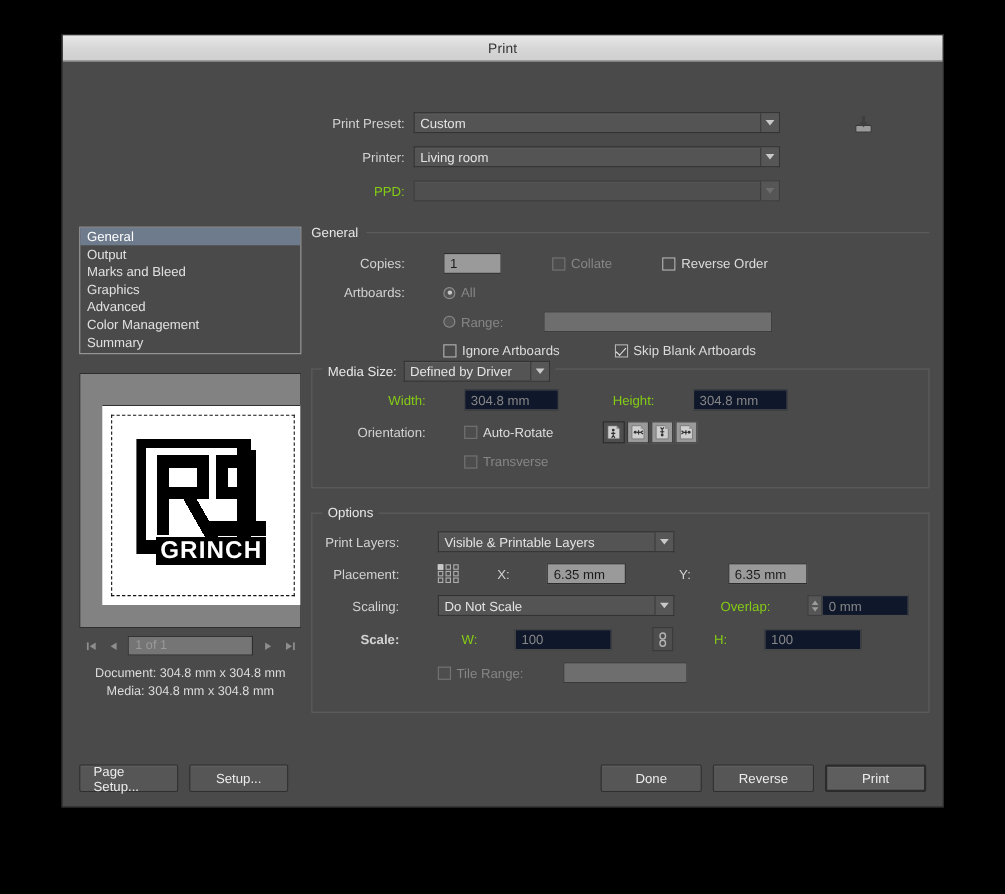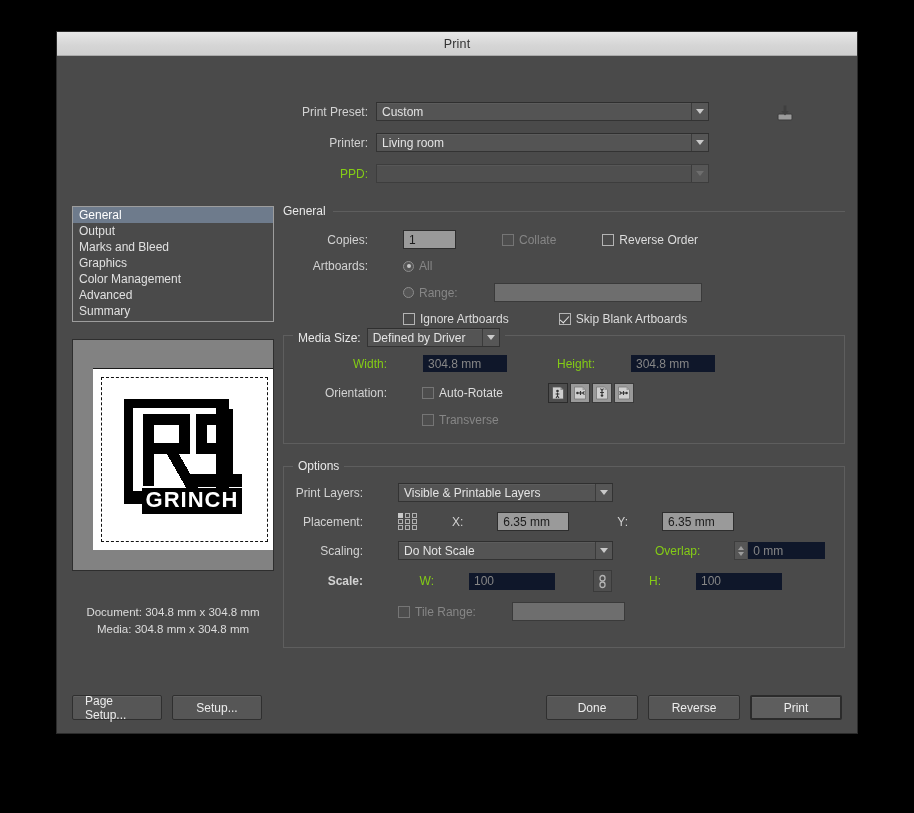--- a/index.html
+++ b/index.html
@@ -329,22 +329,22 @@
         <span></span>
         <span class="arrowbox"></span>
       </div>
     </div>
 
     <div id="nav-list">
       <div class="nav-item active">General</div>
       <div class="nav-item">Output</div>
       <div class="nav-item">Marks and Bleed</div>
       <div class="nav-item">Graphics</div>
+      <div class="nav-item">Advanced</div>
       <div class="nav-item">Color Management</div>
-      <div class="nav-item">Advanced</div>
       <div class="nav-item">Summary</div>
     </div>
 
     <div id="preview-panel">
       <div id="media-page">
         <div id="artboard-dash"></div>
         <div id="logo-wrap">
           <svg viewBox="0 0 120 122" width="120" height="122" shape-rendering="crispEdges">
 
             <rect x="2" y="2" width="96" height="96" fill="none" stroke="#000" stroke-width="13"></rect>
@@ -364,20 +364,47 @@
 
             <rect x="63" y="75" width="55" height="13" fill="#000"></rect>
 
             <rect x="18" y="89" width="100" height="26" fill="#000"></rect>
             <text x="68" y="108" font-family="'Liberation Sans', sans-serif" font-size="22" font-weight="bold" fill="#fff" text-anchor="middle" letter-spacing="1">GRINCH</text>
           </svg>
         </div>
       </div>
     </div>
 
+    <div id="preview-nav">
+      <div class="navbtn">
+        <svg width="11" height="11" viewBox="0 0 11 11">
+            <rect x="1" y="2" width="1.6" height="7" fill="#8e8e8e"></rect>
+            <polygon points="9,2 9,9 3.6,5.5" fill="#8e8e8e"></polygon>
+          </svg>
+      </div>
+      <div class="navbtn">
+        <svg width="11" height="11" viewBox="0 0 11 11">
+            <polygon points="8,2 8,9 2.5,5.5" fill="#8e8e8e"></polygon>
+          </svg>
+      </div>
+      <div id="page-indicator">
+        <span>1 of 1</span>
+      </div>
+      <div class="navbtn">
+        <svg width="11" height="11" viewBox="0 0 11 11">
+            <polygon points="3,2 3,9 8.5,5.5" fill="#8e8e8e"></polygon>
+          </svg>
+      </div>
+      <div class="navbtn">
+        <svg width="11" height="11" viewBox="0 0 11 11">
+            <polygon points="2,2 2,9 7.4,5.5" fill="#8e8e8e"></polygon>
+            <rect x="8.4" y="2" width="1.6" height="7" fill="#8e8e8e"></rect>
+          </svg>
+      </div>
+    </div>
 
     <div id="doc-info">
       <div>
         <span class="k">Document:</span>
         <span>304.8 mm x 304.8 mm</span>
       </div>
       <div>
         <span class="k">Media:</span>
         <span>304.8 mm x 304.8 mm</span>
       </div>

